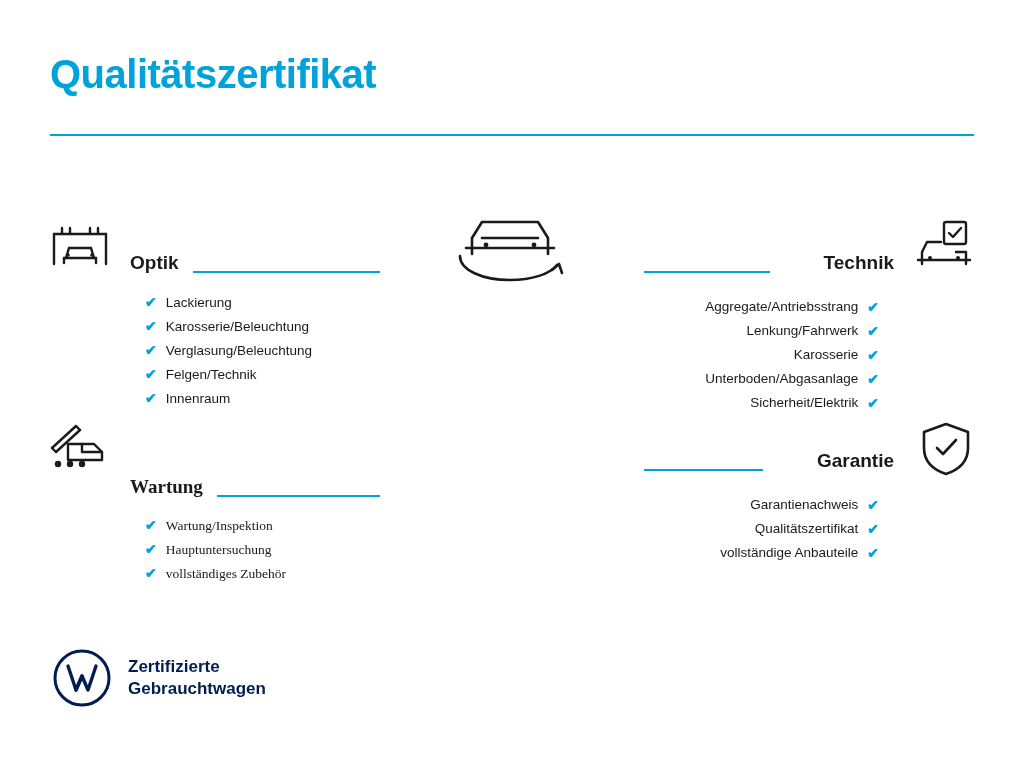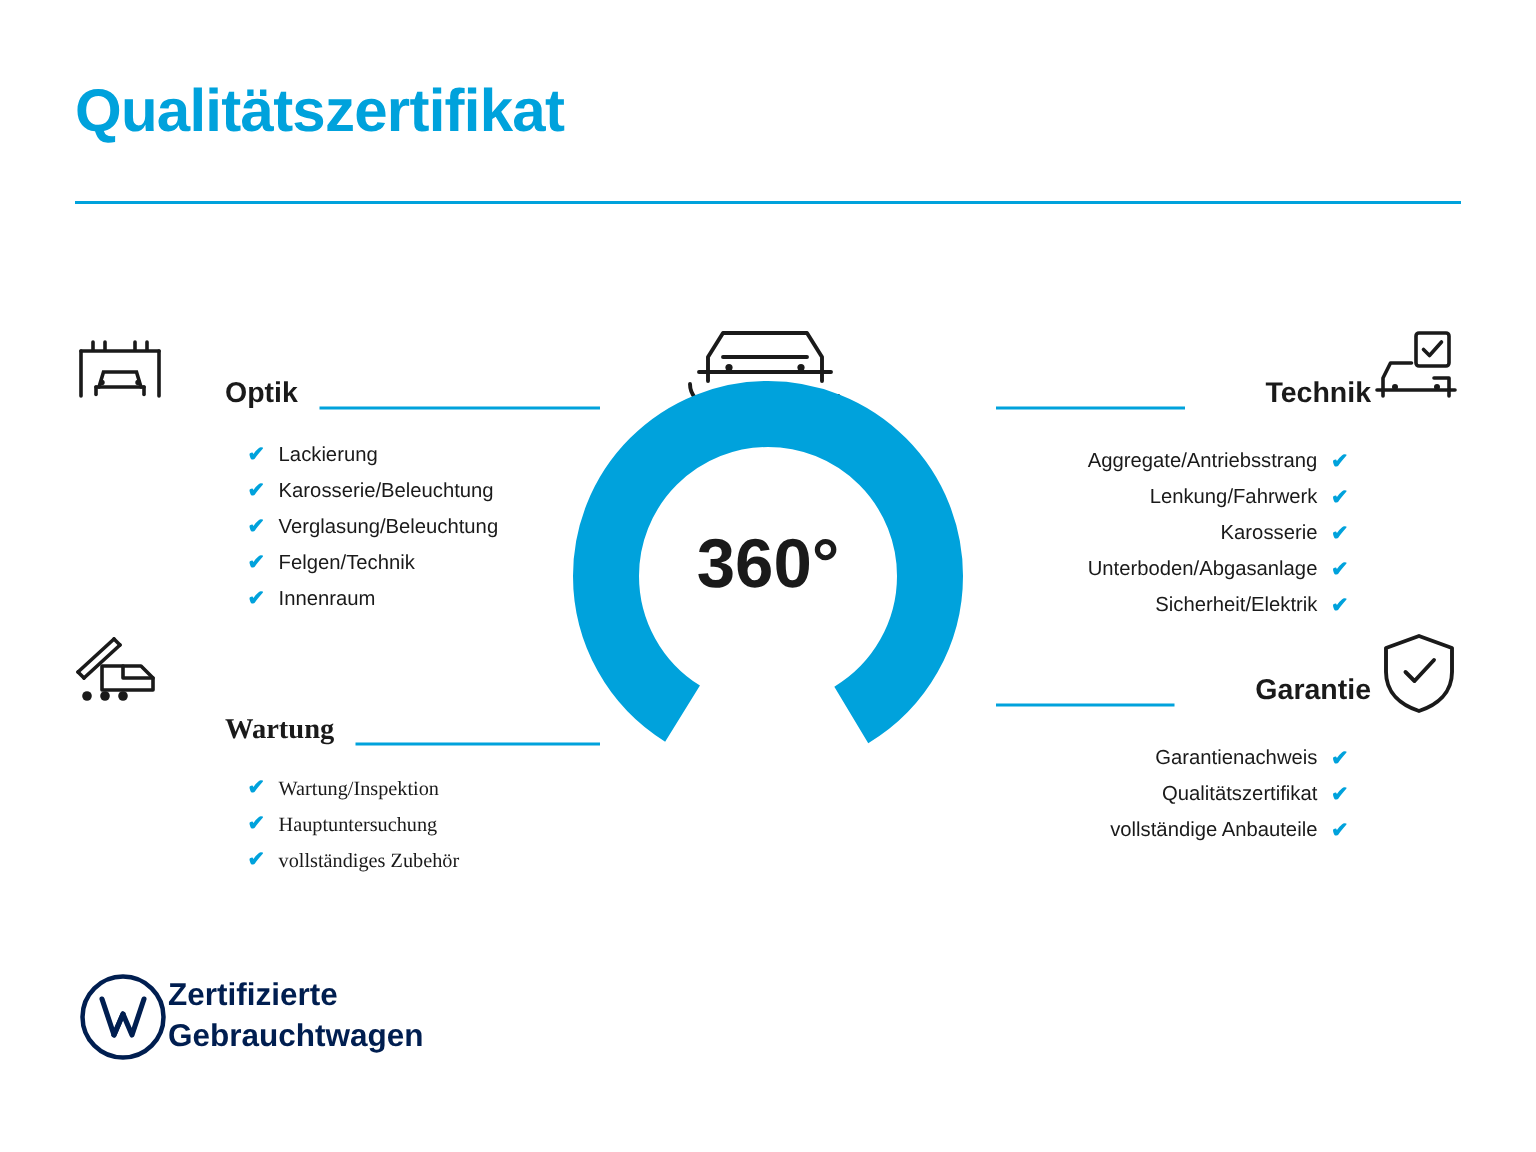--- a/index.html
+++ b/index.html
@@ -30,21 +30,21 @@
   .title-rule {
     position: absolute;
     left: 50px;
     top: 134px;
     width: 924px;
     height: 2px;
     background: #00A2DC;
   }
 
   
-  .block { position: absolute; margin-left: 20px; }
+  .block { position: absolute; }
 
   .block-head {
     display: flex;
     align-items: flex-end;
     height: 40px;
   }
   .block-title {
     font-size: 19px;
     font-weight: bold;
     color: #1a1a1a;
@@ -120,21 +120,22 @@
   
   .footer {
     position: absolute;
     left: 52px;
     top: 648px;
     display: flex;
     align-items: center;
   }
   .vw-mark { width: 60px; height: 60px; }
   .vw-text {
-    font-size: 21px;
+    margin-left: 16px;
+    font-size: 17px;
     font-weight: bold;
     color: #001E50;
     line-height: 1.28;
   }
 </style>
 </head>
 <body>
 
 <div class="page">
 
@@ -311,34 +312,20 @@
         <path d="M38 48 v6"></path>
           <path d="M114 48 v6"></path>
         <path d="M26 56 c0 14 22 24 50 24 c22 0 40 -6 47 -15"></path>
         <path d="M118 70 l7 -6 l3 9"></path>
       </g>
       <circle cx="52" cy="45" r="2.4" fill="#1a1a1a"></circle>
       <circle cx="100" cy="45" r="2.4" fill="#1a1a1a"></circle>
     </svg>
   </div>
 
-  <div class="center">
-    <svg class="donut-svg" viewBox="0 0 268 268" width="268" height="268">
-      <defs>
-        <path id="arcPath" d="M 50,218 A 120,120 0 1 1 218,218"></path>
-        <path id="arcTextPath" d="M 50.5,205 A 104,104 0 1 0 217.5,205"></path>
-      </defs>
-
-      <circle cx="134" cy="134" r="108" fill="none" stroke="#00A2DC" stroke-width="44" stroke-dasharray="560 119" stroke-dashoffset="-60" transform="rotate(90 134 134)"></circle>
-      <text font-family="Liberation Sans, sans-serif" font-size="21" font-weight="bold" fill="#ffffff" letter-spacing="0.4">
-        <textPath href="#arcTextPath" startOffset="50%" text-anchor="middle">Gebrauchtwagen-Check</textPath>
-      </text>
-    </svg>
-    <div class="donut-label">360°</div>
-  </div>
 
   <div class="footer">
     <div class="vw-mark">
       <svg viewBox="0 0 60 60" width="60" height="60">
         <circle cx="30" cy="30" r="27" fill="none" stroke="#001E50" stroke-width="3"></circle>
         <g fill="none" stroke="#001E50" stroke-width="3.4" stroke-linejoin="round" stroke-linecap="round">
           <path d="M16 18 L24 42 L30 28 L36 42 L44 18"></path>
           <path d="M24 42 L30 28"></path>
         </g>
       </svg>

